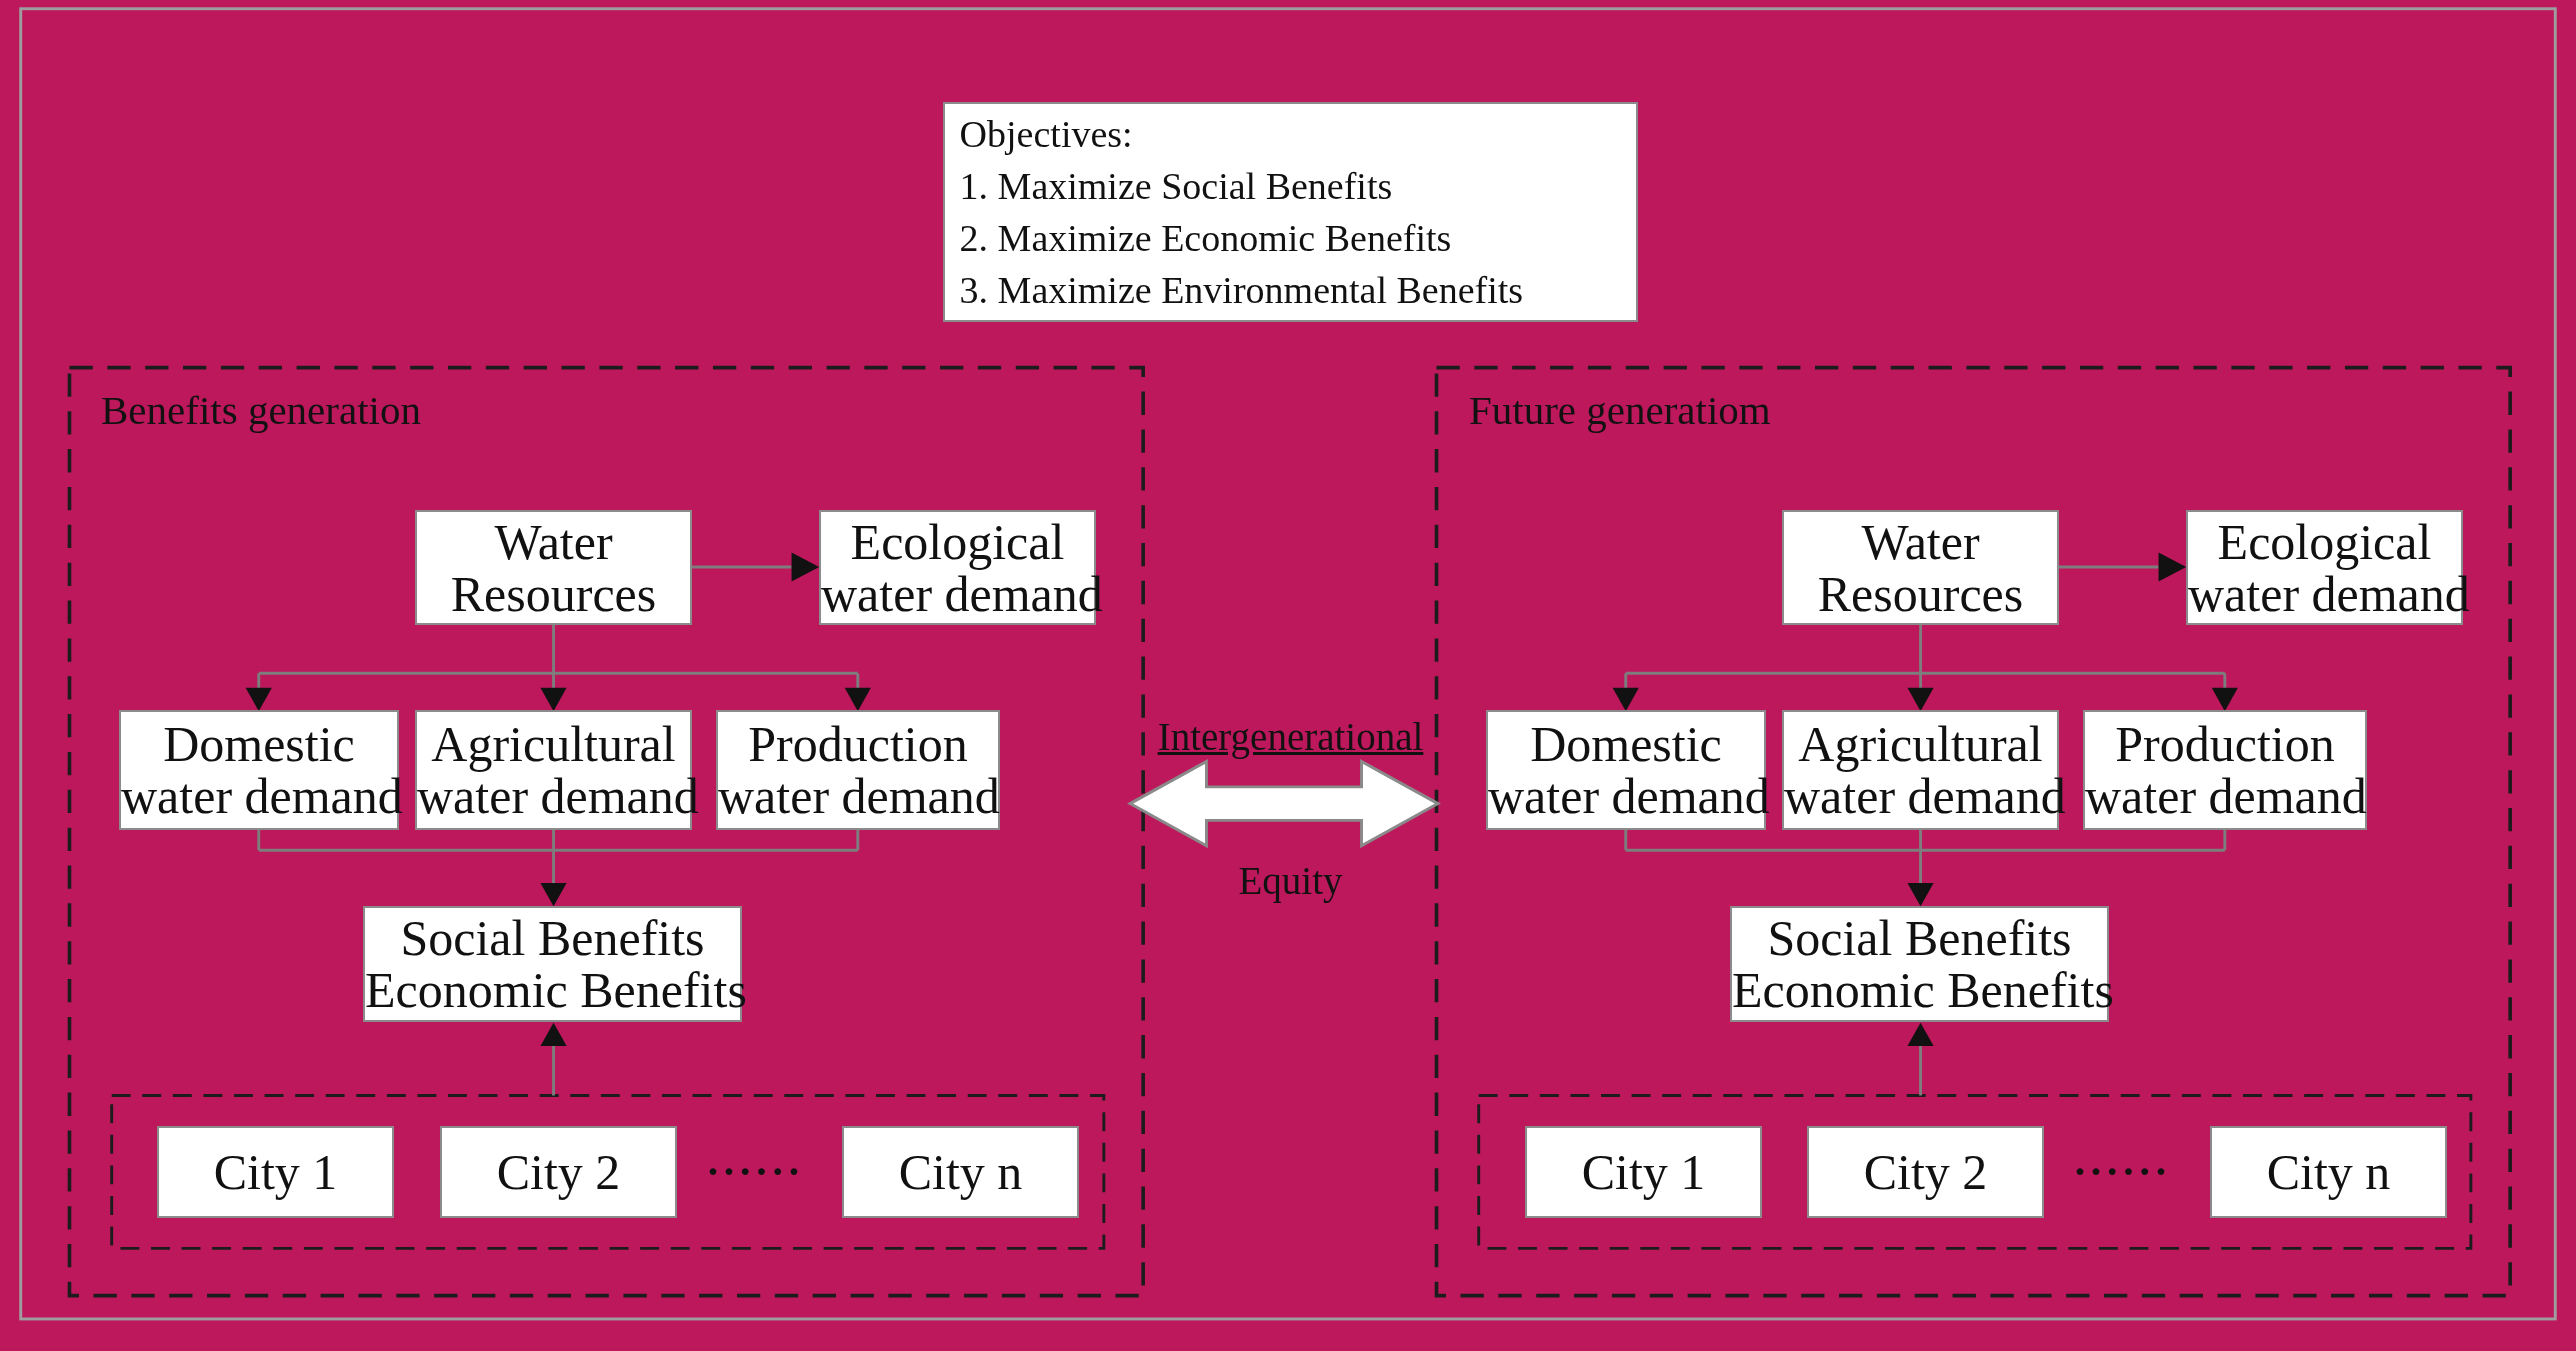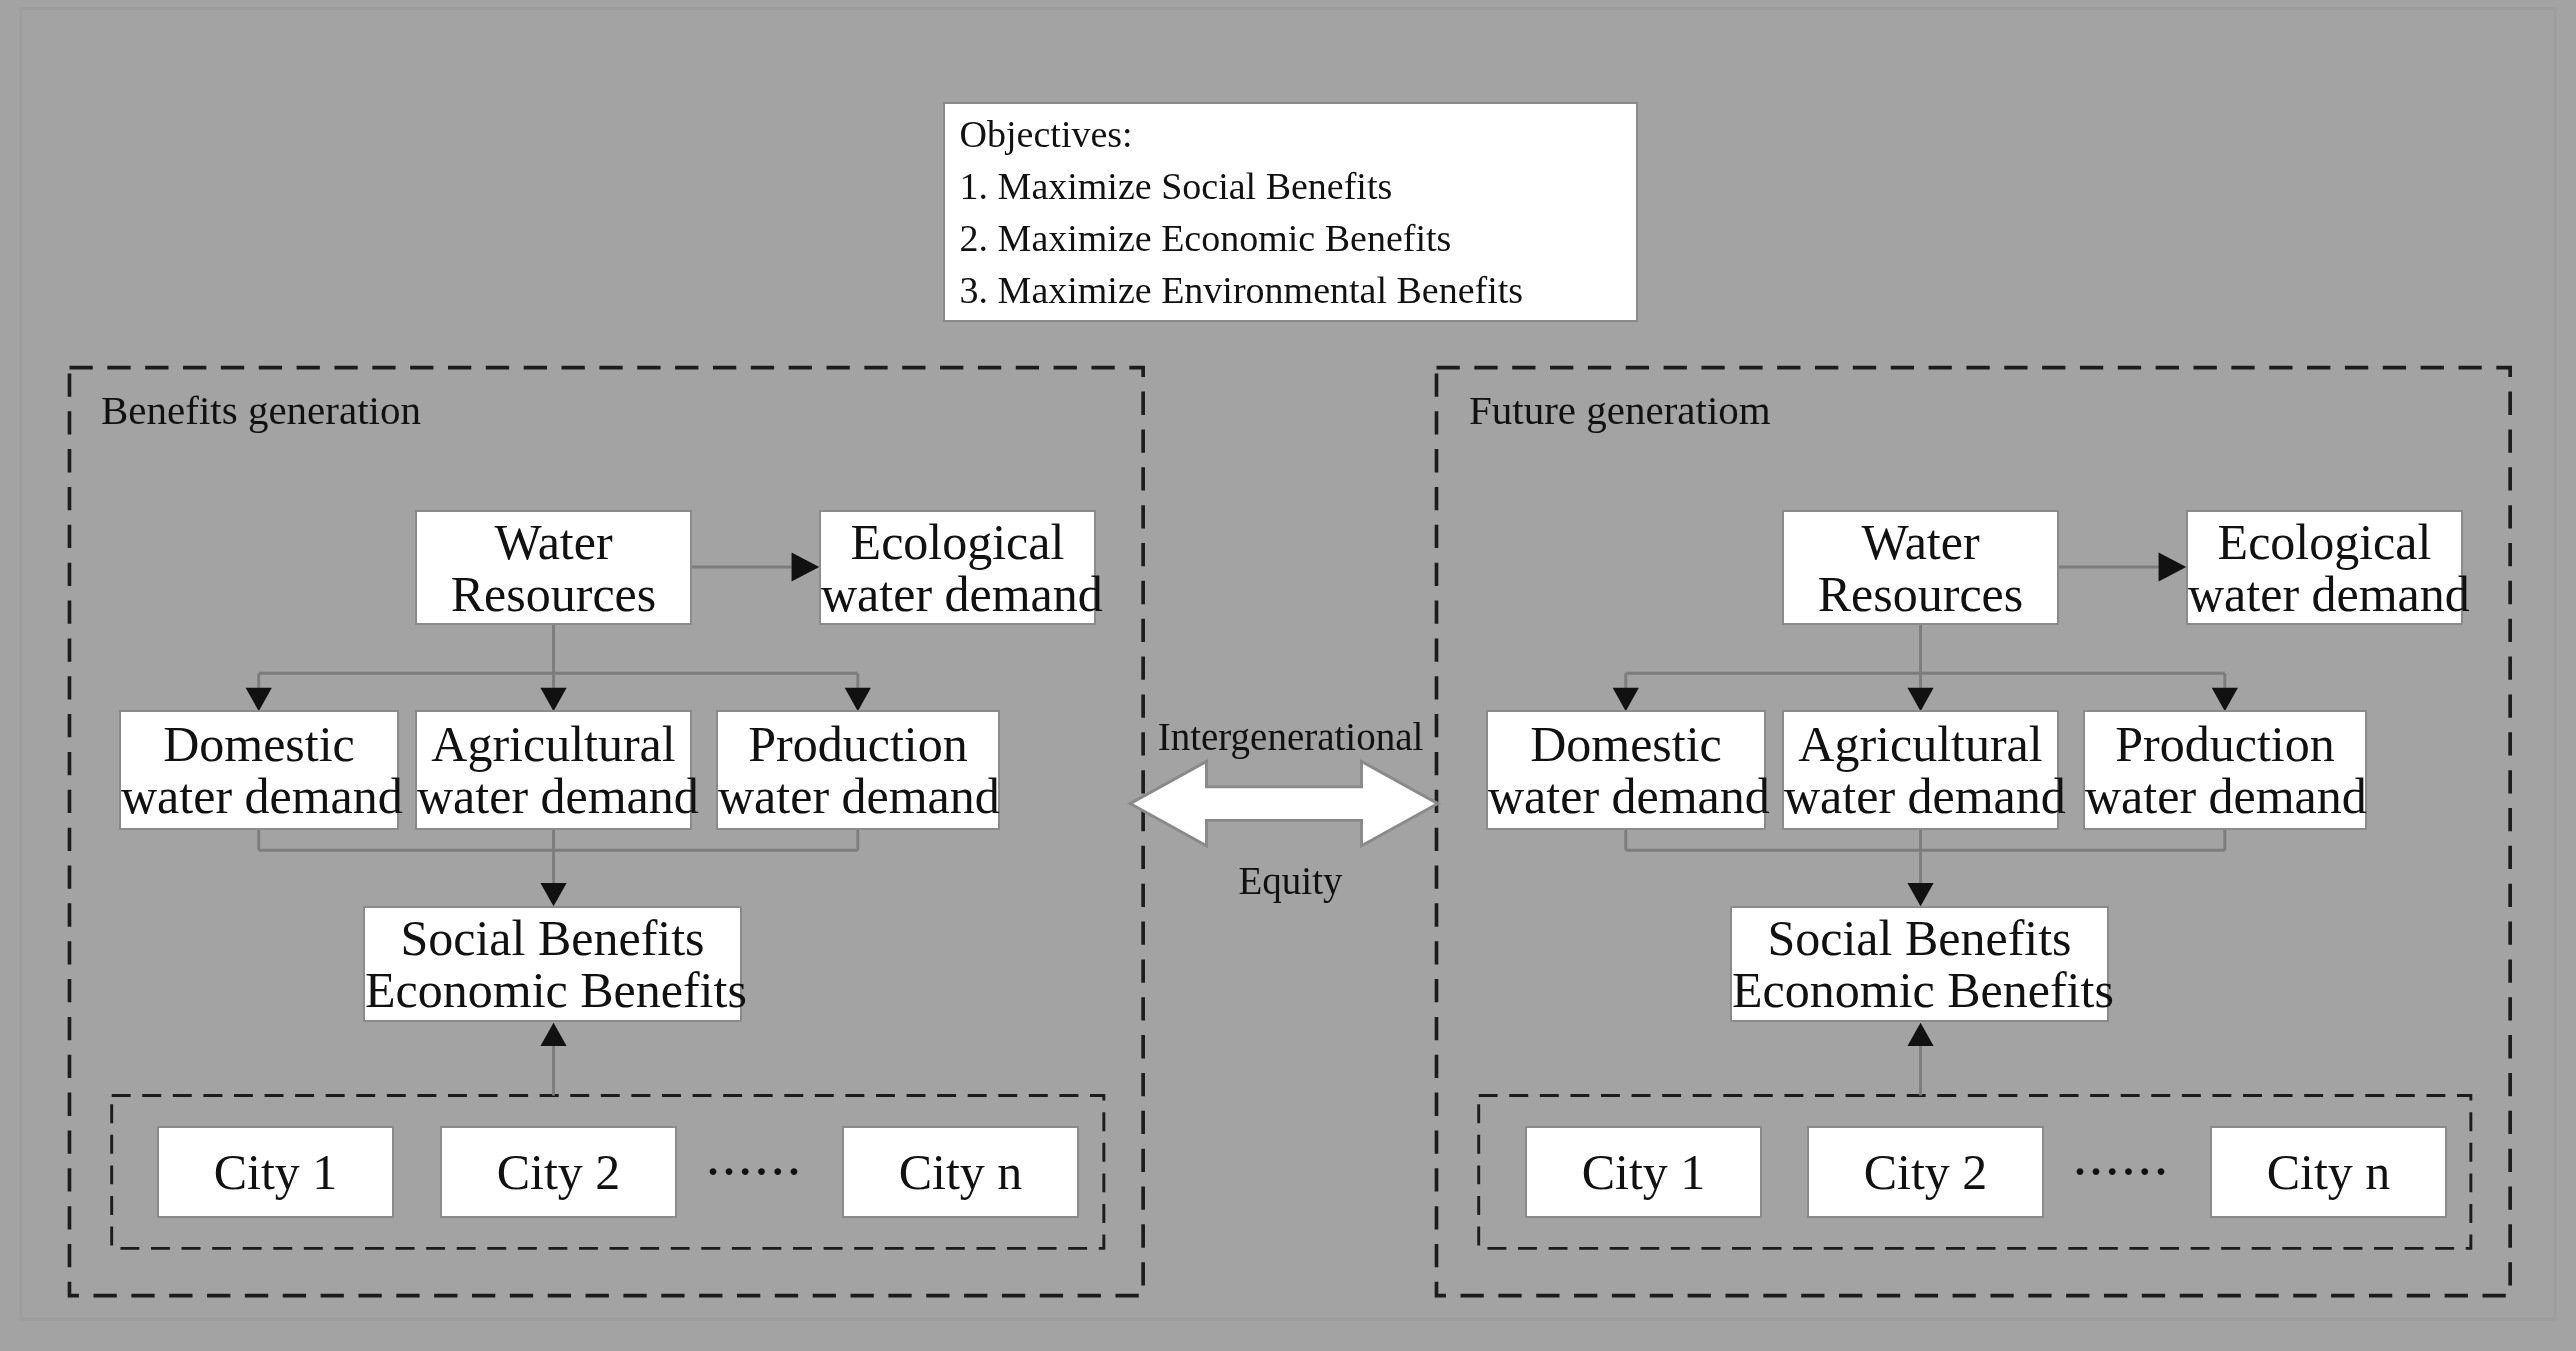--- a/index.html
+++ b/index.html
@@ -1,19 +1,19 @@
 <!DOCTYPE html>
 <html style="font-size:11.6px"><head>
 <meta charset="utf-8">
 <style>
   html,body{margin:0;padding:0;background:#fff;}
   .stage{
     position:relative;
     width:2576px;height:1351px;
-    background:#a3a3a3;
+    background:#be185d;
     font-family:"Liberation Serif","DejaVu Serif",serif;
     color:#111;
     overflow:hidden;
   }
   .wires{position:absolute;left:0;top:0;width:2576px;height:1351px;}
   .box{
     position:absolute;
     background:#fff;
     border:2.2px solid #8b8b8b;
     display:flex;flex-direction:column;justify-content:center;
@@ -185,17 +185,17 @@
     <span>City 1</span>
   </div>
   <div class="box" style="left:1807px;top:1126px;width:237px;height:92px;">
     <span>City 2</span>
   </div>
   <div class="ellipsis" style="left:2067px;top:1126px;">······</div>
   <div class="box" style="left:2210px;top:1126px;width:237px;height:92px;">
     <span>City n</span>
   </div>
 
-  <div class="midtext" style="top:715px;">Intergenerational</div>
+  <div class="midtext" style="top:715px;text-decoration:underline;">Intergenerational</div>
   <div class="midtext" style="top:859px;">Equity</div>
 
 </div>
 
 
 </body></html>

